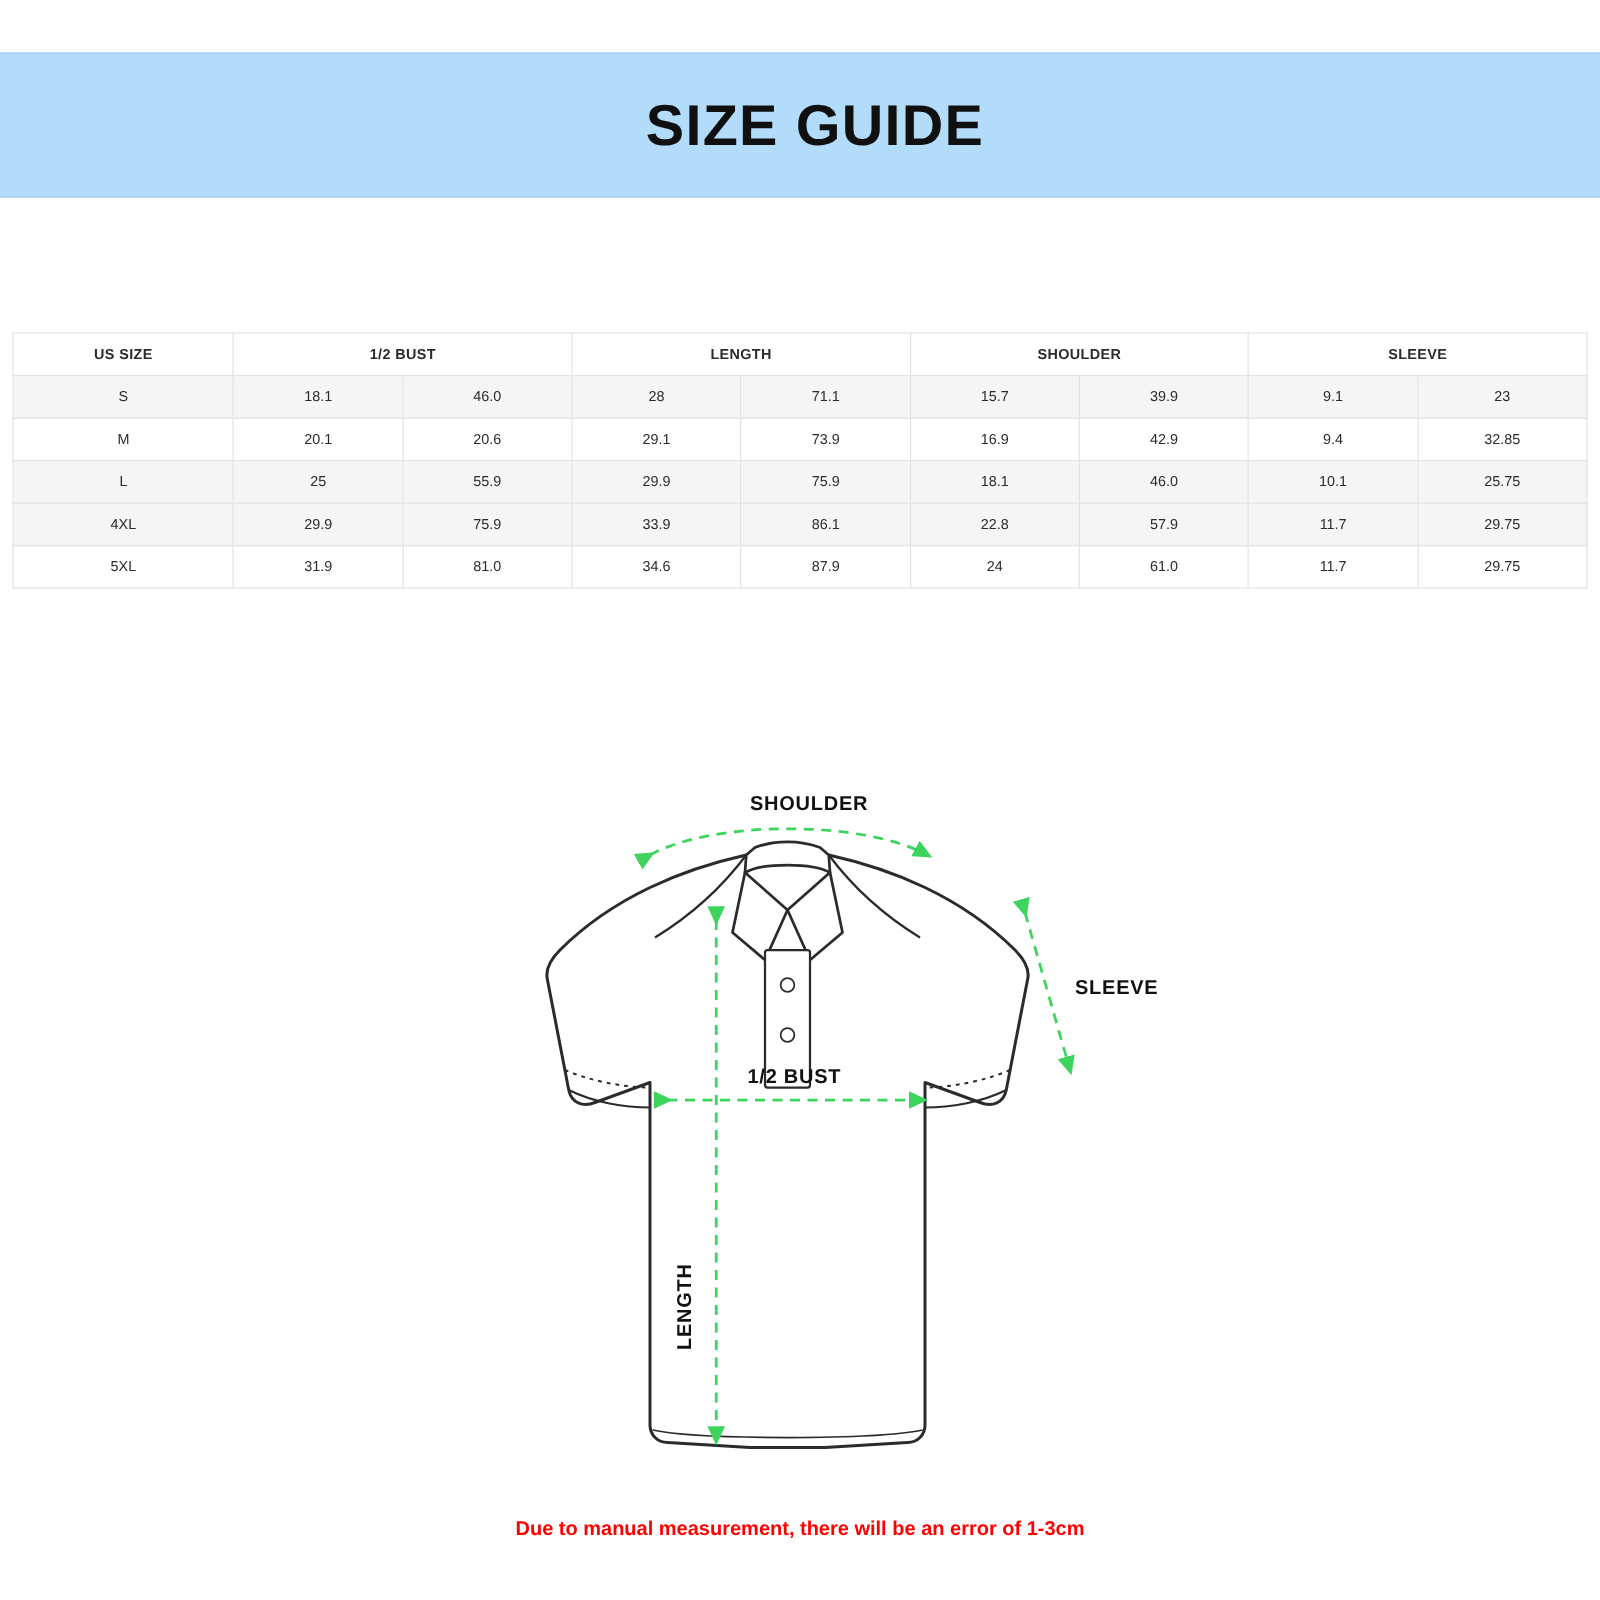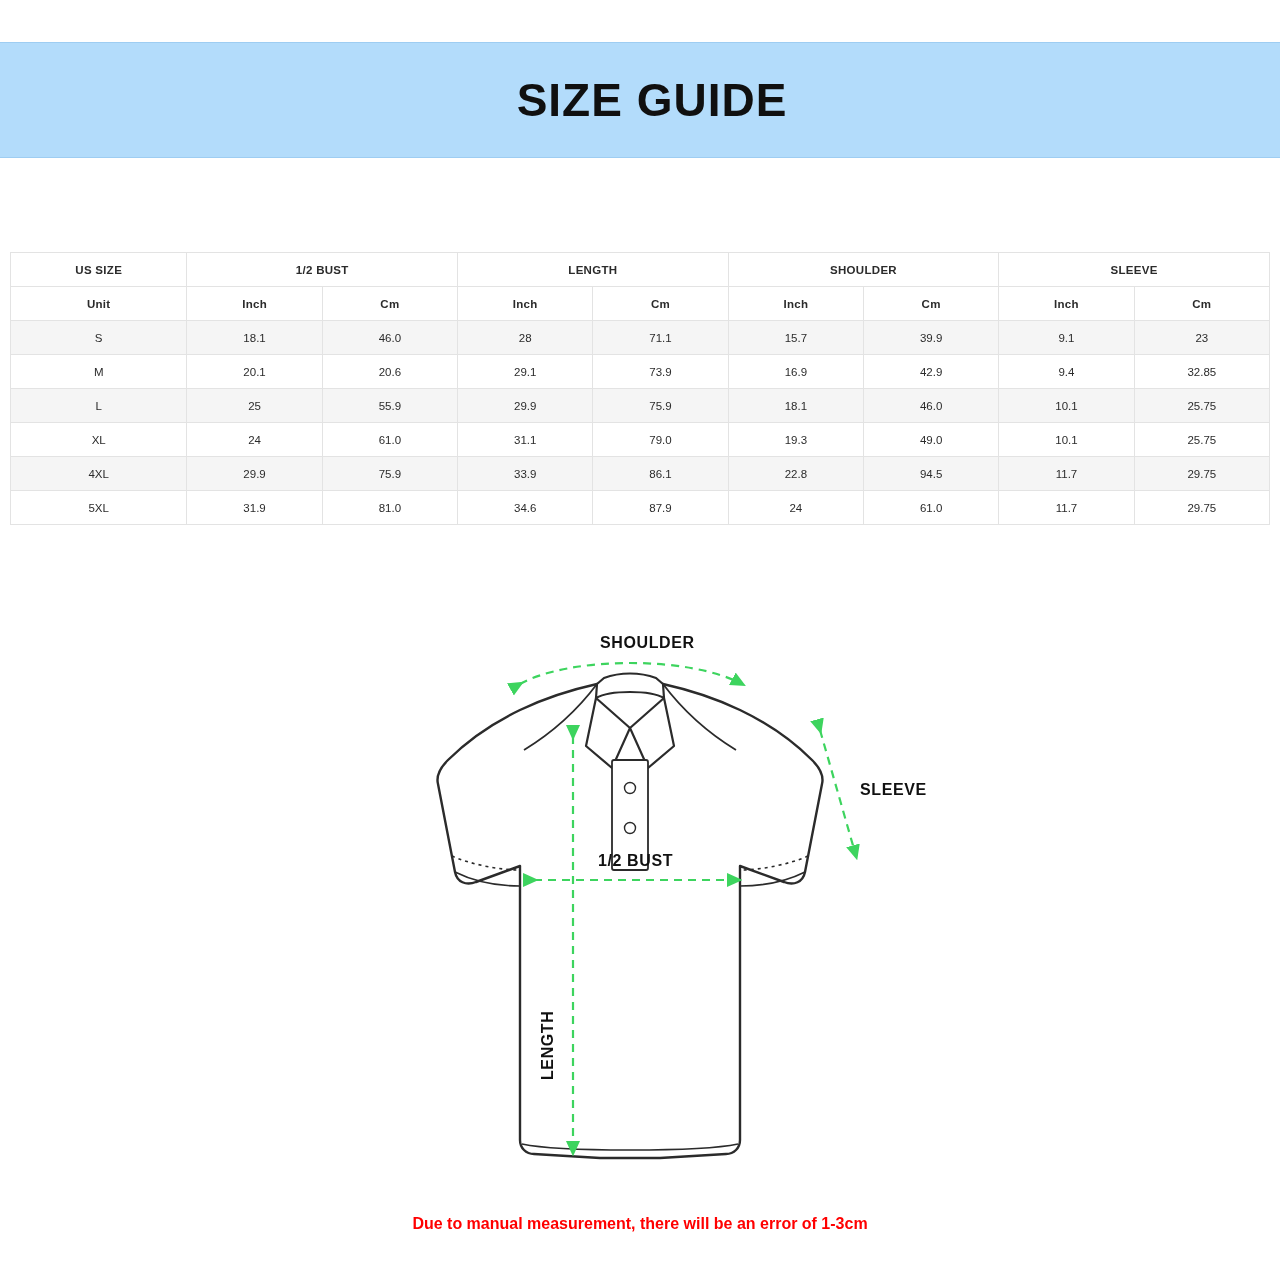--- a/index.html
+++ b/index.html
@@ -39,21 +39,21 @@
     font-size: 46px;
     font-weight: bold;
     letter-spacing: 1px;
     color: #101010;
   }
 
   
   .table-wrap {
     position: absolute;
     left: 10px;
-    top: 252px;
+    top: 266px;
     width: 1140px;
   }
   table.size-table {
     border-collapse: collapse;
     width: 1260px;
     table-layout: fixed;
   }
   table.size-table th,
   table.size-table td {
     border: 1px solid #e3e3e3;
@@ -130,31 +130,20 @@
         <col class="c-unit">
           <col class="c-unit">
       </colgroup>
       <thead>
         <tr>
           <th>US SIZE</th>
           <th colspan="2">1/2 BUST</th>
           <th colspan="2">LENGTH</th>
           <th colspan="2">SHOULDER</th>
           <th colspan="2">SLEEVE</th>
-        </tr>
-        <tr>
-          <th>Unit</th>
-          <th>Inch</th>
-          <th>Cm</th>
-          <th>Inch</th>
-          <th>Cm</th>
-          <th>Inch</th>
-          <th>Cm</th>
-          <th>Inch</th>
-          <th>Cm</th>
         </tr>
       </thead>
       <tbody>
         <tr class="alt">
           <td class="size-col">S</td>
           <td>18.1</td>
           <td>46.0</td>
           <td>28</td>
           <td>71.1</td>
           <td>15.7</td>
@@ -177,39 +166,28 @@
           <td class="size-col">L</td>
           <td>25</td>
           <td>55.9</td>
           <td>29.9</td>
           <td>75.9</td>
           <td>18.1</td>
           <td>46.0</td>
           <td>10.1</td>
           <td>25.75</td>
         </tr>
-        <tr>
-          <td class="size-col">XL</td>
-          <td>24</td>
-          <td>61.0</td>
-          <td>31.1</td>
-          <td>79.0</td>
-          <td>19.3</td>
-          <td>49.0</td>
-          <td>10.1</td>
-          <td>25.75</td>
-        </tr>
         <tr class="alt">
           <td class="size-col">4XL</td>
           <td>29.9</td>
           <td>75.9</td>
           <td>33.9</td>
           <td>86.1</td>
           <td>22.8</td>
-          <td>94.5</td>
+          <td>57.9</td>
           <td>11.7</td>
           <td>29.75</td>
         </tr>
         <tr>
           <td class="size-col">5XL</td>
           <td>31.9</td>
           <td>81.0</td>
           <td>34.6</td>
           <td>87.9</td>
           <td>24</td>

